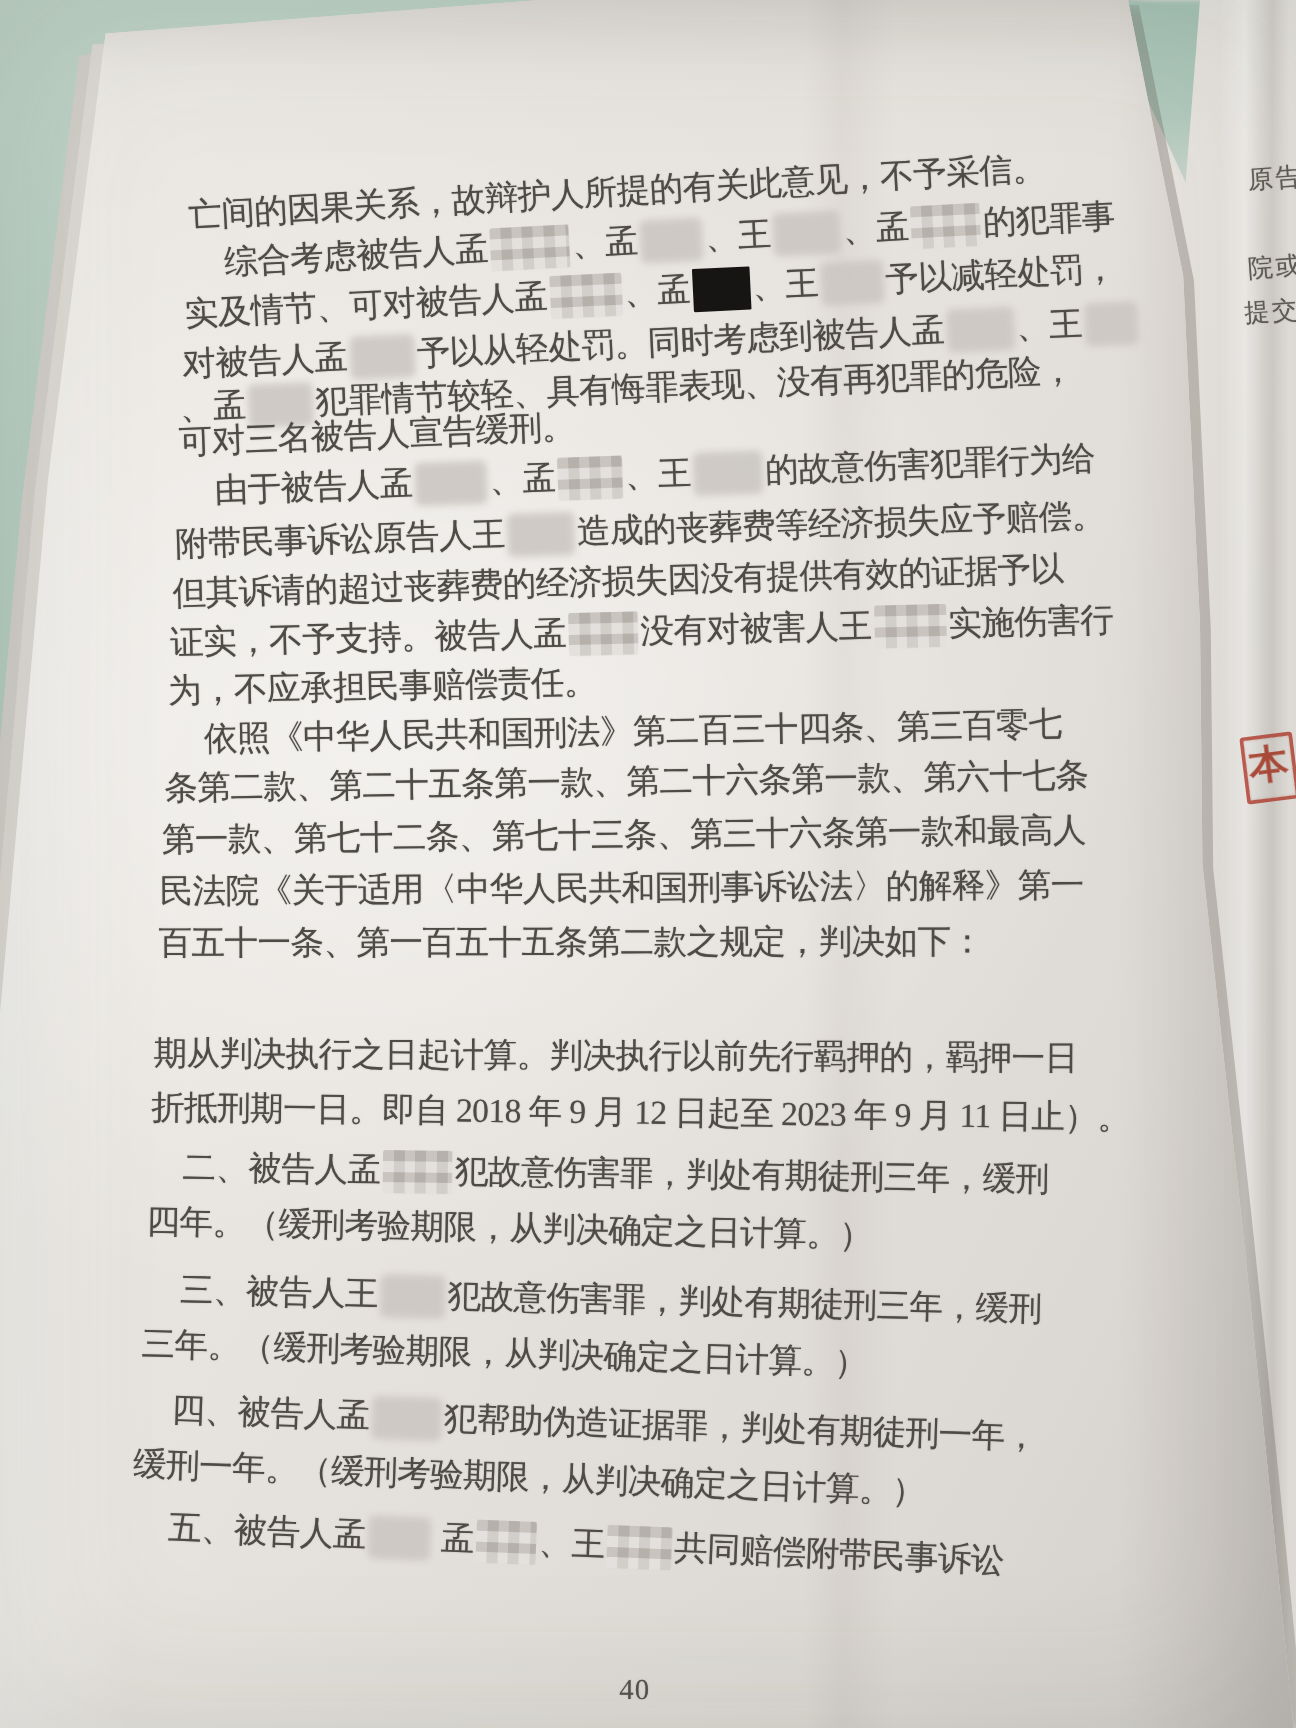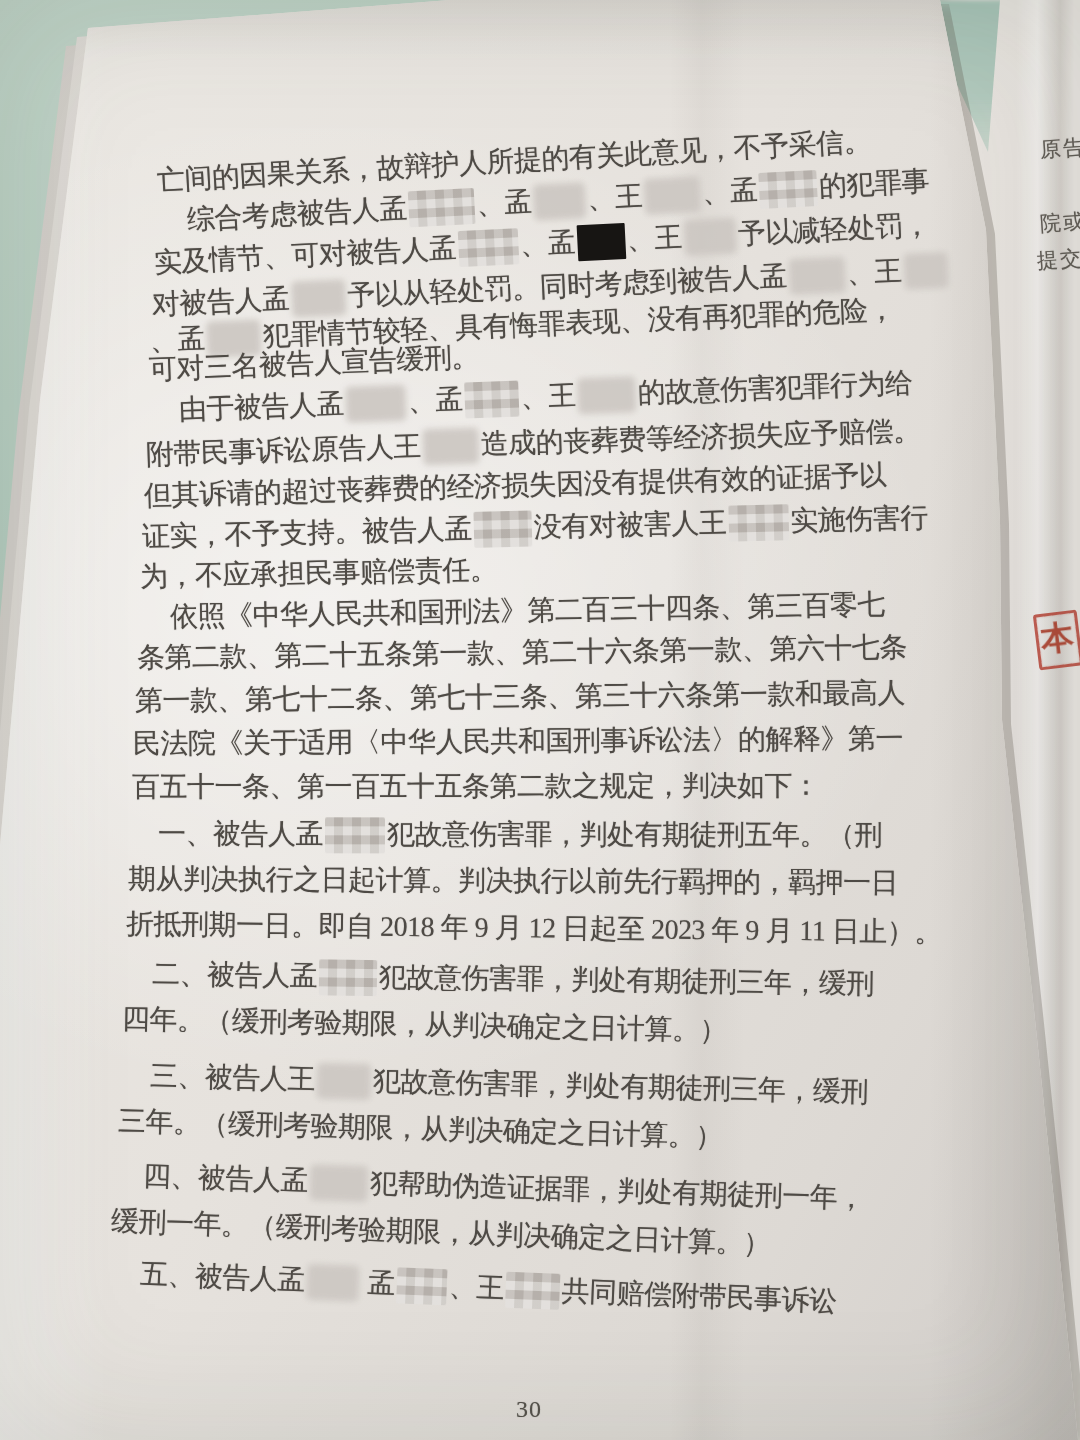--- a/index.html
+++ b/index.html
@@ -81,36 +81,35 @@
       <div class="doc-line" style="left: 179px; top: 392px; transform: rotate(-2.1deg);"><span>由于被告人孟</span><span class="redact smudge" style="width: 60px;"></span><span>、孟</span><span class="redact gray" style="width: 54px;"></span><span>、王</span><span class="redact smudge" style="width: 58px;"></span><span>的故意伤害犯罪行为给</span></div>
       <div class="doc-line" style="left: 146px; top: 437px; transform: rotate(-1.8deg);"><span>附带民事诉讼原告人王</span><span class="redact smudge" style="width: 56px;"></span><span>造成的丧葬费等经济损失应予赔偿。</span></div>
       <div class="doc-line" style="left: 144px; top: 478px; transform: rotate(-1.6deg);"><span>但其诉请的超过丧葬费的经济损失因没有提供有效的证据予以</span></div>
       <div class="doc-line" style="left: 142px; top: 519px; transform: rotate(-1.4deg);"><span>证实，不予支持。被告人孟</span><span class="redact gray" style="width: 58px;"></span><span>没有对被害人王</span><span class="redact gray" style="width: 60px;"></span><span>实施伤害行</span></div>
       <div class="doc-line" style="left: 140px; top: 559px; transform: rotate(-1.2deg);"><span>为，不应承担民事赔偿责任。</span></div>
       <div class="doc-line" style="left: 170px; top: 599px; transform: rotate(-1deg);"><span>依照《中华人民共和国刑法》第二百三十四条、第三百零七</span></div>
       <div class="doc-line" style="left: 137px; top: 640px; transform: rotate(-0.8deg);"><span>条第二款、第二十五条第一款、第二十六条第一款、第六十七条</span></div>
       <div class="doc-line" style="left: 135px; top: 683px; transform: rotate(-0.6deg);"><span>第一款、第七十二条、第七十三条、第三十六条第一款和最高人</span></div>
       <div class="doc-line" style="left: 133px; top: 726px; transform: rotate(-0.4deg);"><span>民法院《关于适用〈中华人民共和国刑事诉讼法〉的解释》第一</span></div>
       <div class="doc-line" style="left: 132px; top: 769px; transform: rotate(-0.1deg);"><span>百五十一条、第一百五十五条第二款之规定，判决如下：</span></div>
-      <div class="doc-line" style="left: 158px; top: 816px; transform: rotate(0.1deg);"><span>一、被告人孟</span><span class="redact gray" style="width: 60px;"></span><span>犯故意伤害罪，判处有期徒刑五年。（刑</span></div>
       <div class="doc-line" style="left: 128px; top: 861px; transform: rotate(0.3deg);"><span>期从判决执行之日起计算。判决执行以前先行羁押的，羁押一日</span></div>
       <div class="doc-line" style="left: 126px; top: 906px; transform: rotate(0.6deg);"><span>折抵刑期一日。即自 2018 年 9 月 12 日起至 2023 年 9 月 11 日止）。</span></div>
       <div class="doc-line" style="left: 152px; top: 956px; transform: rotate(0.8deg);"><span>二、被告人孟</span><span class="redact gray" style="width: 58px;"></span><span>犯故意伤害罪，判处有期徒刑三年，缓刑</span></div>
       <div class="doc-line" style="left: 122px; top: 1001px; transform: rotate(1.1deg);"><span>四年。（缓刑考验期限，从判决确定之日计算。）</span></div>
       <div class="doc-line" style="left: 150px; top: 1058px; transform: rotate(1.3deg);"><span>三、被告人王</span><span class="redact smudge" style="width: 54px;"></span><span>犯故意伤害罪，判处有期徒刑三年，缓刑</span></div>
       <div class="doc-line" style="left: 118px; top: 1103px; transform: rotate(1.5deg);"><span>三年。（缓刑考验期限，从判决确定之日计算。）</span></div>
       <div class="doc-line" style="left: 143px; top: 1158px; transform: rotate(1.8deg);"><span>四、被告人孟</span><span class="redact smudge" style="width: 58px;"></span><span>犯帮助伪造证据罪，判处有期徒刑一年，</span></div>
       <div class="doc-line" style="left: 111px; top: 1203px; transform: rotate(2deg);"><span>缓刑一年。（缓刑考验期限，从判决确定之日计算。）</span></div>
       <div class="doc-line" style="left: 140px; top: 1256px; transform: rotate(2.3deg);"><span>五、被告人孟</span><span class="redact smudge" style="width: 52px;"></span><span> 孟</span><span class="redact gray" style="width: 50px;"></span><span>、王</span><span class="redact gray" style="width: 54px;"></span><span>共同赔偿附带民事诉讼</span></div>
     </div>
   <div id="side-layer">
       <div class="side-line" style="left: 1040px; top: 136px; transform: rotate(-4deg);"><span>原告</span></div>
       <div class="side-line" style="left: 1040px; top: 210px; transform: rotate(-4deg);"><span>院或</span></div>
       <div class="side-line" style="left: 1037px; top: 247px; transform: rotate(-4deg);"><span>提交</span></div>
     </div>
 
-  <div class="page-number">30</div>
+  <div class="page-number">40</div>
 
   <div class="stamp">
     <span class="stamp-char">本</span>
   </div>
 
 </div>
 
 </body></html>

